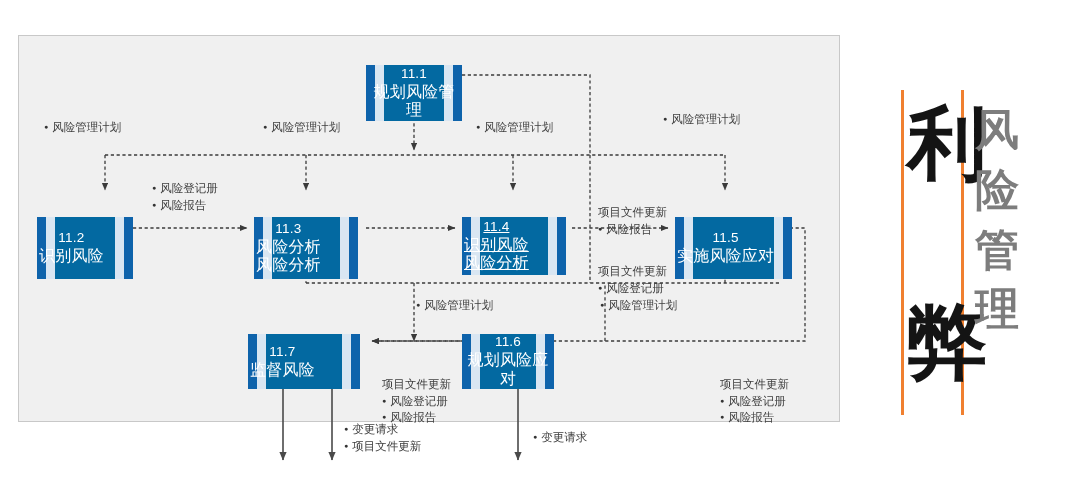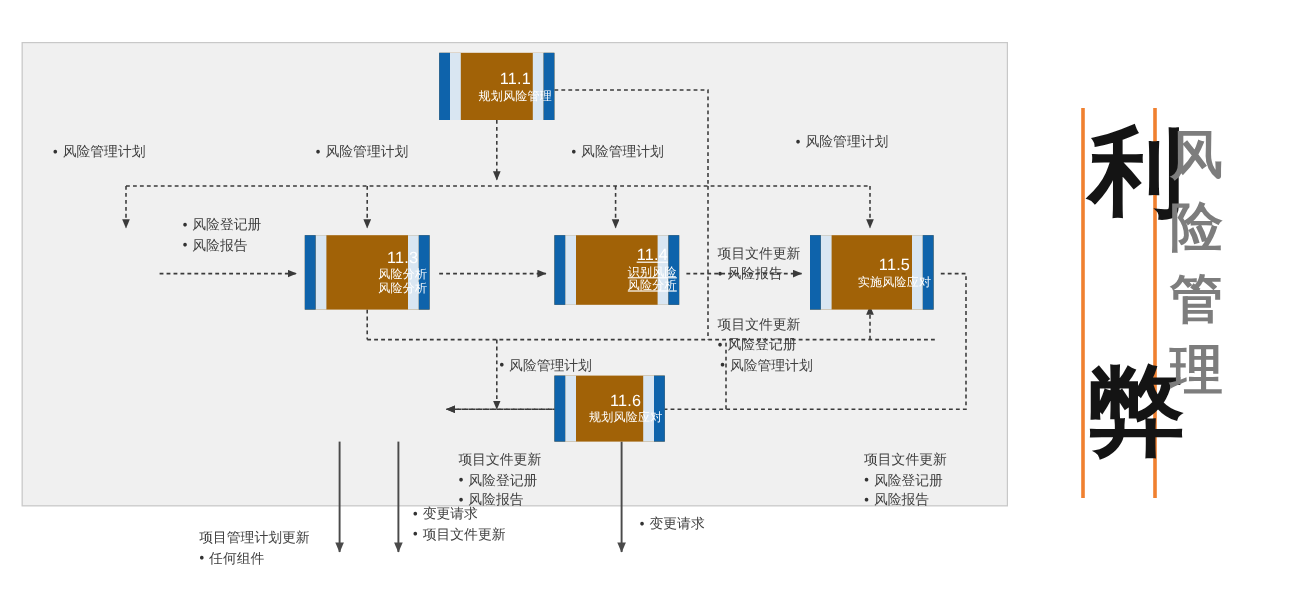--- a/index.html
+++ b/index.html
@@ -9,27 +9,27 @@
 
   
   #panel{position:absolute;left:18px;top:35px;width:822px;height:387px;
          background:#f0f0f0;border:1px solid #c8c8c8;box-sizing:border-box;}
 
   
   #wires{position:absolute;left:0;top:0;width:1080px;height:496px;
          pointer-events:none;}
 
   
-  .pbox{position:absolute;box-sizing:border-box;background:#a16207;
-        display:flex;align-items:center;justify-content:flex-end;
+  .pbox{position:absolute;box-sizing:border-box;background:#0369a1;
+        display:flex;align-items:center;justify-content:flex-start;
         color:#ffffff;text-align:center;line-height:1.18;
-        font-size:13px;letter-spacing:.2px;}
+        font-size:13px;letter-spacing:.2px;margin-top:21px;}
   .pbox .inner{position:relative;z-index:2;padding:0 2px;}
   .pbox .num{display:block;font-size:13.5px;margin-bottom:1px;}
-  .pbox .nm{display:block;font-size:10px;}
+  .pbox .nm{display:block;font-size:16px;}
   
   .pbox::before,.pbox::after{content:"";position:absolute;top:0;bottom:0;
         width:9px;background:#0e63ab;z-index:1;}
   .pbox::before{left:0;box-shadow:9px 0 0 0 #d9e6f2;}
   .pbox::after{right:0;box-shadow:-9px 0 0 0 #d9e6f2;}
 
   
   .lbl{position:absolute;color:#404040;font-size:11.5px;line-height:1.45;
        white-space:nowrap;}
   .lbl .li{display:block;}
@@ -109,51 +109,63 @@
     </g>
   </svg>
 
   <div class="pbox" style="left:366px;top:44px;width:96px;height:56px;">
     <span class="inner">
       <span class="num">11.1</span>
       <span class="nm">规划风险管理</span>
     </span>
   </div>
 
+  <div class="pbox" style="left:37px;top:196px;width:96px;height:62px;">
+    <span class="inner">
+      <span class="num">11.2</span>
+      <span class="nm">识别风险</span>
+    </span>
+  </div>
 
   <div class="pbox" style="left:254px;top:196px;width:104px;height:62px;">
     <span class="inner">
       <span class="num">11.3</span>
       <span class="nm">风险分析</span>
       <span class="nm">风险分析</span>
     </span>
   </div>
 
   <div class="pbox" style="left:462px;top:196px;width:104px;height:58px;text-decoration:underline;">
     <span class="inner">
       <span class="num">11.4</span>
       <span class="nm">识别风险</span>
       <span class="nm">风险分析</span>
     </span>
   </div>
 
-  <div class="pbox" style="left:675px;top:196px;width:103px;height:62px;">
+  <div class="pbox" style="left:675px;top:196px;width:117px;height:62px;">
     <span class="inner">
       <span class="num">11.5</span>
       <span class="nm">实施风险应对</span>
     </span>
   </div>
 
   <div class="pbox" style="left:462px;top:313px;width:92px;height:55px;">
     <span class="inner">
       <span class="num">11.6</span>
       <span class="nm">规划风险应对</span>
     </span>
   </div>
 
+  <div class="pbox" style="left:248px;top:313px;width:112px;height:55px;">
+    <span class="inner">
+      <span class="num">11.7</span>
+      <span class="nm">监督风险</span>
+    </span>
+  </div>
 
   <div class="lbl" style="left:44px;top:119px;">
     <span class="li b">风险管理计划</span>
   </div>
   <div class="lbl" style="left:263px;top:119px;">
     <span class="li b">风险管理计划</span>
   </div>
   <div class="lbl" style="left:476px;top:119px;">
     <span class="li b">风险管理计划</span>
   </div>
@@ -188,24 +200,20 @@
     <span class="li b">风险登记册</span>
     <span class="li b">风险报告</span>
   </div>
 
   <div class="lbl" style="left:720px;top:356px;">
     <span class="li h">项目文件更新</span>
     <span class="li b">风险登记册</span>
     <span class="li b">风险报告</span>
   </div>
 
-  <div class="lbl" style="left:166px;top:421px;">
-    <span class="li h">项目管理计划更新</span>
-    <span class="li b">任何组件</span>
-  </div>
 
   <div class="lbl" style="left:344px;top:421px;">
     <span class="li b">变更请求</span>
     <span class="li b">项目文件更新</span>
   </div>
 
   <div class="lbl" style="left:533px;top:429px;">
     <span class="li b">变更请求</span>
   </div>
 

